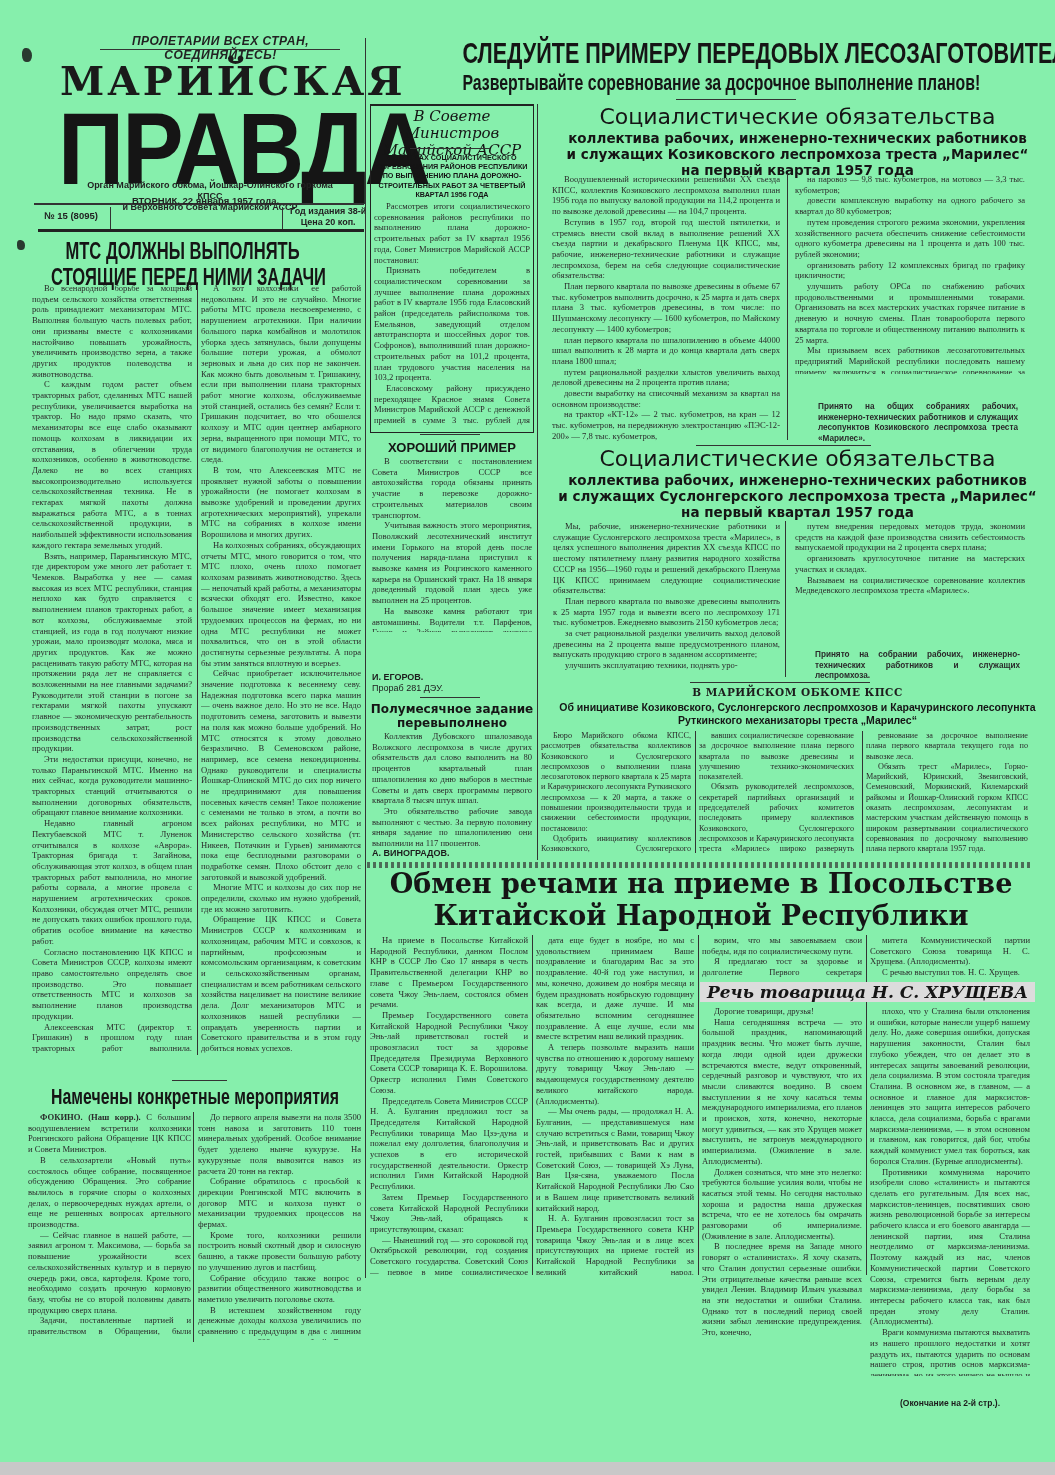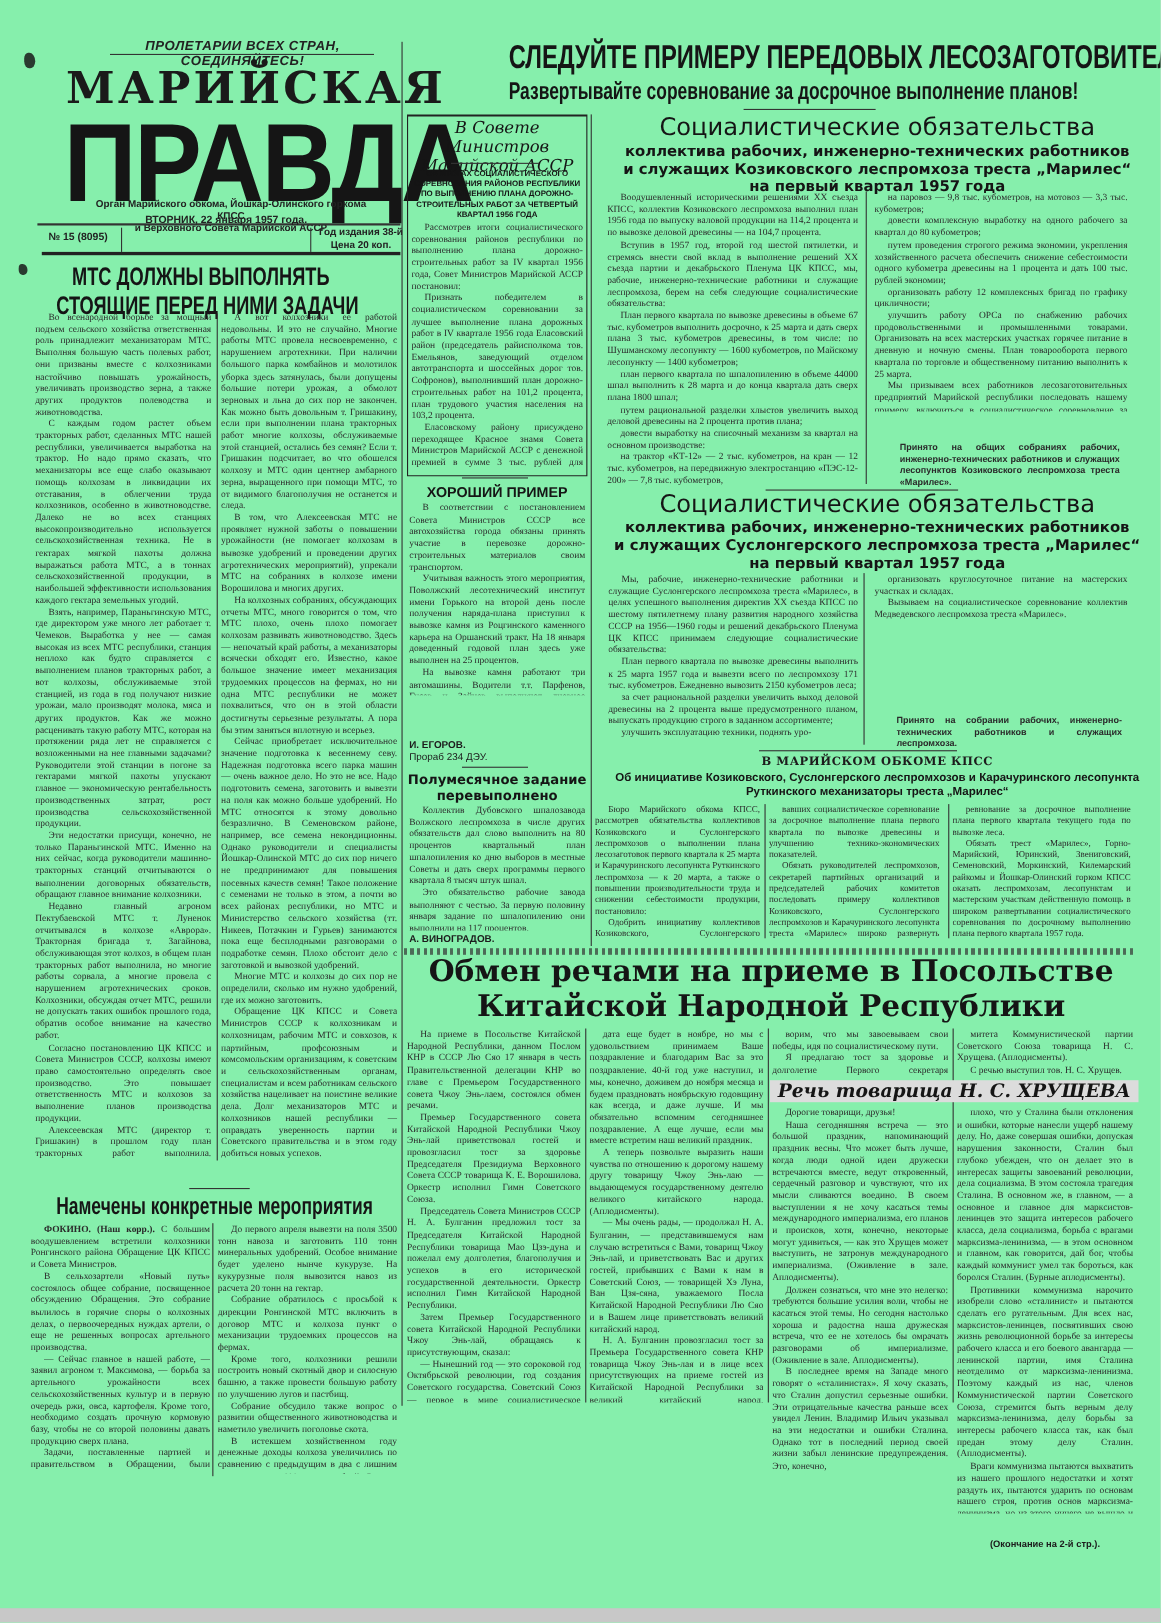--- a/index.html
+++ b/index.html
@@ -99,21 +99,21 @@
     <p>Сейчас приобретает исключительное значение подготовка к весеннему севу. Надежная подготовка всего парка машин — очень важное дело. Но это не все. Надо подготовить семена, заготовить и вывезти на поля как можно больше удобрений. Но МТС относятся к этому довольно безразлично. В Семеновском районе, например, все семена некондиционны. Однако руководители и специалисты Йошкар-Олинской МТС до сих пор ничего не предпринимают для повышения посевных качеств семян! Такое положение с семенами не только в этом, а почти во всех районах республики, но МТС и Министерство сельского хозяйства (тт. Никеев, Потачкин и Гурьев) занимаются пока еще бесплодными разговорами о подработке семян. Плохо обстоит дело с заготовкой и вывозкой удобрений.</p>
     <p>Многие МТС и колхозы до сих пор не определили, сколько им нужно удобрений, где их можно заготовить.</p>
     <p>Обращение ЦК КПСС и Совета Министров СССР к колхозникам и колхозницам, рабочим МТС и совхозов, к партийным, профсоюзным и комсомольским организациям, к советским и сельскохозяйственным органам, специалистам и всем работникам сельского хозяйства нацеливает на поистине великие дела. Долг механизаторов МТС и колхозников нашей республики — оправдать уверенность партии и Советского правительства и в этом году добиться новых успехов.</p>
   </div>
 
   <div class="hrule" style="left:172px; top:1080px; width:55px;"></div>
   <div class="abs center hd-cond" style="left:0; top:1084px; width:365px; font-size:22px; line-height:26px;">Намечены конкретные мероприятия</div>
   <div class="abs txt" style="left:28px; top:1112px; width:163px; height:228px;">
     <p><b>ФОКИНО. (Наш корр.).</b> <span>С большим воодушевлением встретили колхозники Ронгинского района Обращение ЦК КПСС и Совета Министров.</span></p>
     <p>В сельхозартели «Новый путь» состоялось общее собрание, посвященное обсуждению Обращения. Это собрание вылилось в горячие споры о колхозных делах, о первоочередных нуждах артели, о еще не решенных вопросах артельного производства.</p>
-    <p>— Сейчас главное в нашей работе, — заявил агроном т. Максимова, — борьба за артельного урожайности всех сельскохозяйственных культур и в первую очередь ржи, овса, картофеля. Кроме того, необходимо создать прочную кормовую базу, чтобы не со второй половины давать продукцию сверх плана.</p>
+    <p>— Сейчас главное в нашей работе, — заявил агроном т. Максимова, — борьба за повышение урожайности всех сельскохозяйственных культур и в первую очередь ржи, овса, картофеля. Кроме того, необходимо создать прочную кормовую базу, чтобы не со второй половины давать продукцию сверх плана.</p>
     <p>Задачи, поставленные партией и правительством в Обращении, были восприняты колхозниками по-деловому. Они наметили ряд конкретных мероприятий, направленных на укрепление артельного хозяйства.</p>
 
   </div>
   <div class="vrule" style="left:193px; top:1112px; height:230px;"></div>
   <div class="abs txt" style="left:198px; top:1112px; width:163px; height:228px;">
     <p>До первого апреля вывезти на поля 3500 тонн навоза и заготовить 110 тонн минеральных удобрений. Особое внимание будет уделено нынче кукурузе. На кукурузные поля вывозится навоз из расчета 20 тонн на гектар.</p>
     <p>Собрание обратилось с просьбой к дирекции Ронгинской МТС включить в договор МТС и колхоза пункт о механизации трудоемких процессов на фермах.</p>
     <p>Кроме того, колхозники решили построить новый скотный двор и силосную башню, а также провести большую работу по улучшению лугов и пастбищ.</p>
     <p>Собрание обсудило также вопрос о развитии общественного животноводства и наметило увеличить поголовье скота.</p>
     <p>В истекшем хозяйственном году денежные доходы колхоза увеличились по сравнению с предыдущим в два с лишним раза, составив 600 тысяч рублей. В этом году члены артели твердо решили бороться за то, чтобы сделать свой колхоз миллионером.</p>
@@ -135,21 +135,21 @@
 
   <div class="hrule" style="left:420px; top:434px; width:60px;"></div>
   <div class="abs center hd-sans" style="left:368px; top:440px; width:168px; font-size:13px; line-height:15px;">ХОРОШИЙ ПРИМЕР</div>
   <div class="abs txt" style="left:372px; top:456px; width:160px; height:176px;">
     <p>В соответствии с постановлением Совета Министров СССР все автохозяйства города обязаны принять участие в перевозке дорожно-строительных материалов своим транспортом.</p>
     <p>Учитывая важность этого мероприятия, Поволжский лесотехнический институт имени Горького на второй день после получения наряда-плана приступил к вывозке камня из Роцгинского каменного карьера на Оршанский тракт. На 18 января доведенный годовой план здесь уже выполнен на 25 процентов.</p>
     <p>На вывозке камня работают три автомашины. Водители т.т. Парфенов, Гусев и Зайцев выполняют дневное задание на 125 процентов. Они взяли обязательство: ко дню выборов в местные Советы депутатов трудящихся выполнить годовой план перевозки дорожно-строительных материалов.</p>
 
   </div>
   <div class="abs sig" style="left:372px; top:672px; width:150px;">И. ЕГОРОВ.</div>
-  <div class="abs sig" style="left:372px; top:683px; width:150px; font-weight:normal;">Прораб 234 ДЭУ.</div>
+  <div class="abs sig" style="left:372px; top:683px; width:150px; font-weight:normal;">Прораб 281 ДЭУ.</div>
 
   <div class="hrule" style="left:420px; top:697px; width:60px;"></div>
   <div class="abs center hd-light" style="left:368px; top:702px; width:168px; font-size:12px; line-height:14px; font-weight:bold;">
     <div>Полумесячное задание</div>
     <div>перевыполнено</div>
   </div>
   <div class="abs txt" style="left:372px; top:731px; width:160px; height:115px;">
     <p>Коллектив Дубовского шпалозавода Волжского леспромхоза в числе других обязательств дал слово выполнить на 80 процентов квартальный план шпалопиления ко дню выборов в местные Советы и дать сверх программы первого квартала 8 тысяч штук шпал.</p>
     <p>Это обязательство рабочие завода выполняют с честью. За первую половину января задание по шпалопилению они выполнили на 117 процентов.</p>
 
@@ -194,20 +194,21 @@
     <div>на первый квартал 1957 года</div>
   </div>
   <div class="abs txt" style="left:553px; top:521px; width:227px; height:156px;">
     <p>Мы, рабочие, инженерно-технические работники и служащие Суслонгерского леспромхоза треста «Марилес», в целях успешного выполнения директив XX съезда КПСС по шестому пятилетнему плану развития народного хозяйства СССР на 1956—1960 годы и решений декабрьского Пленума ЦК КПСС принимаем следующие социалистические обязательства:</p>
     <p>План первого квартала по вывозке древесины выполнить к 25 марта 1957 года и вывезти всего по леспромхозу 171 тыс. кубометров. Ежедневно вывозить 2150 кубометров леса;</p>
     <p>за счет рациональной разделки увеличить выход деловой древесины на 2 процента выше предусмотренного планом, выпускать продукцию строго в заданном ассортименте;</p>
     <p>улучшить эксплуатацию техники, поднять уро-</p>
   </div>
   <div class="vrule" style="left:785px; top:521px; height:156px;"></div>
   <div class="abs txt" style="left:795px; top:521px; width:230px; height:110px;">
+    <p>путем внедрения передовых методов труда, экономии средств на каждой фазе производства снизить себестоимость выпускаемой продукции на 2 процента сверх плана;</p>
     <p>организовать круглосуточное питание на мастерских участках и складах.</p>
     <p>Вызываем на социалистическое соревнование коллектив Медведевского леспромхоза треста «Марилес».</p>
   </div>
   <div class="abs txt" style="left:815px; top:650px; width:205px; height:34px;">
     <p class="b" style="text-indent:0;">Принято на собрании рабочих, инженерно-технических работников и служащих леспромхоза.</p>
   </div>
 
   <div class="hrule" style="left:690px; top:682px; width:180px;"></div>
   <div class="abs center" style="left:540px; top:686px; width:515px; font-family:'DejaVu Serif',serif; font-weight:bold; font-size:10.5px; letter-spacing:0.5px;">В МАРИЙСКОМ ОБКОМЕ КПСС</div>
   <div class="abs center hd-sans" style="left:540px; top:701px; width:515px; font-size:10.5px; line-height:13px;">

